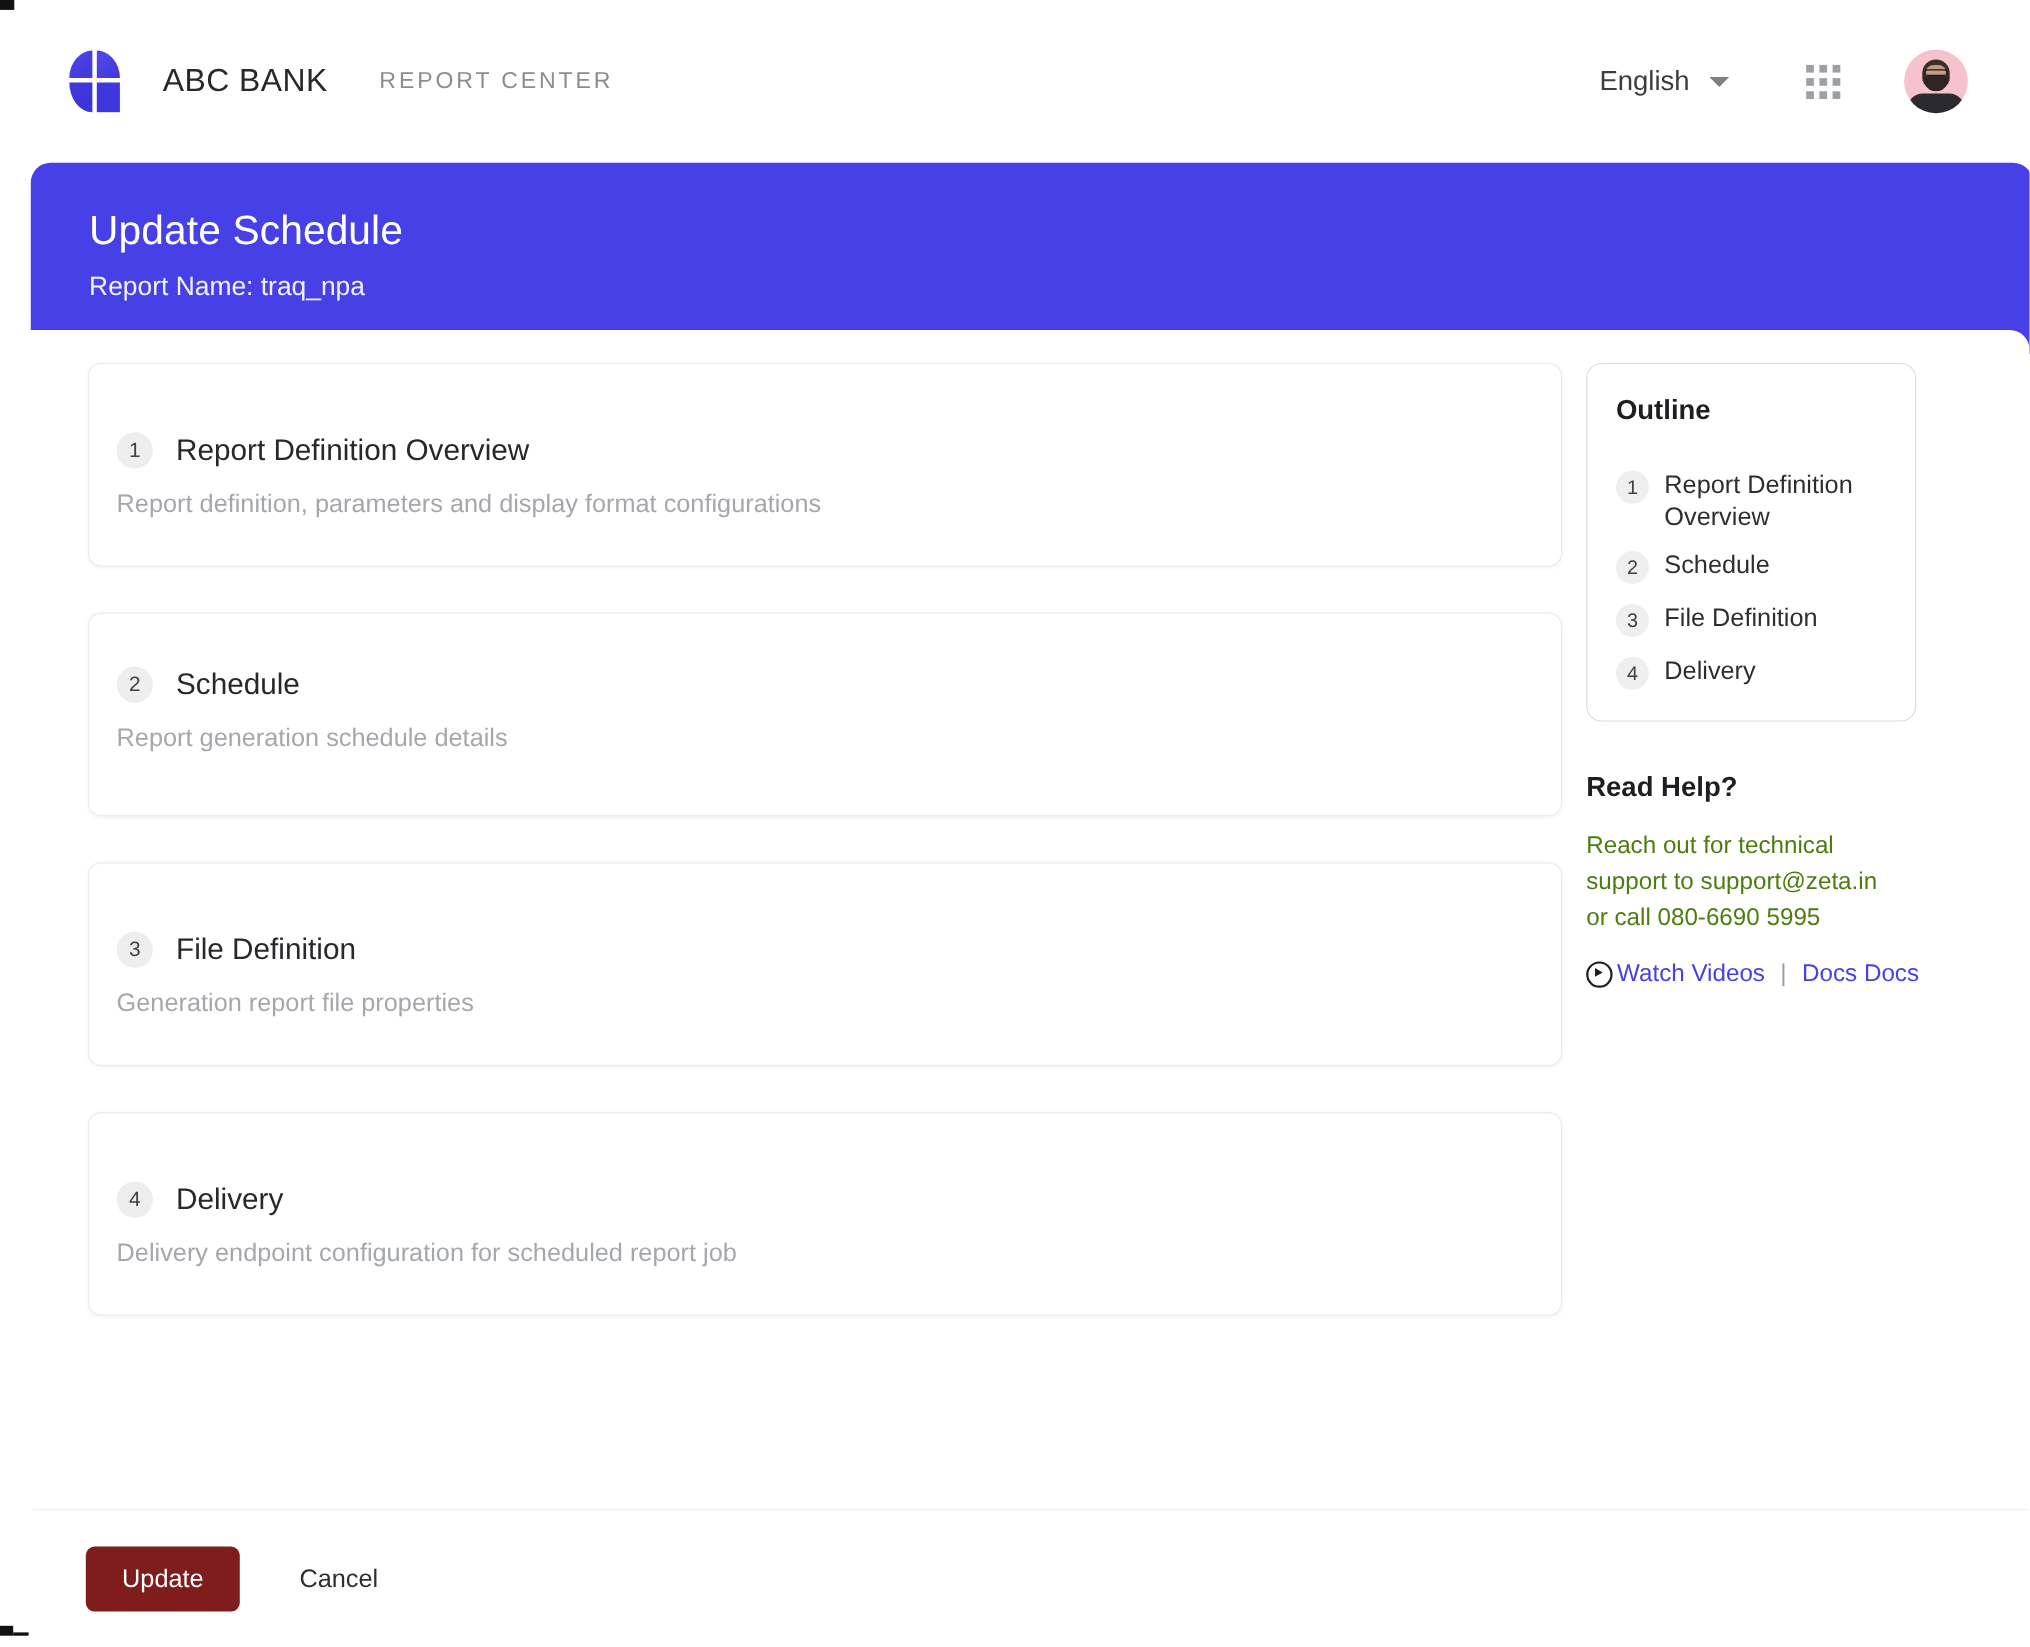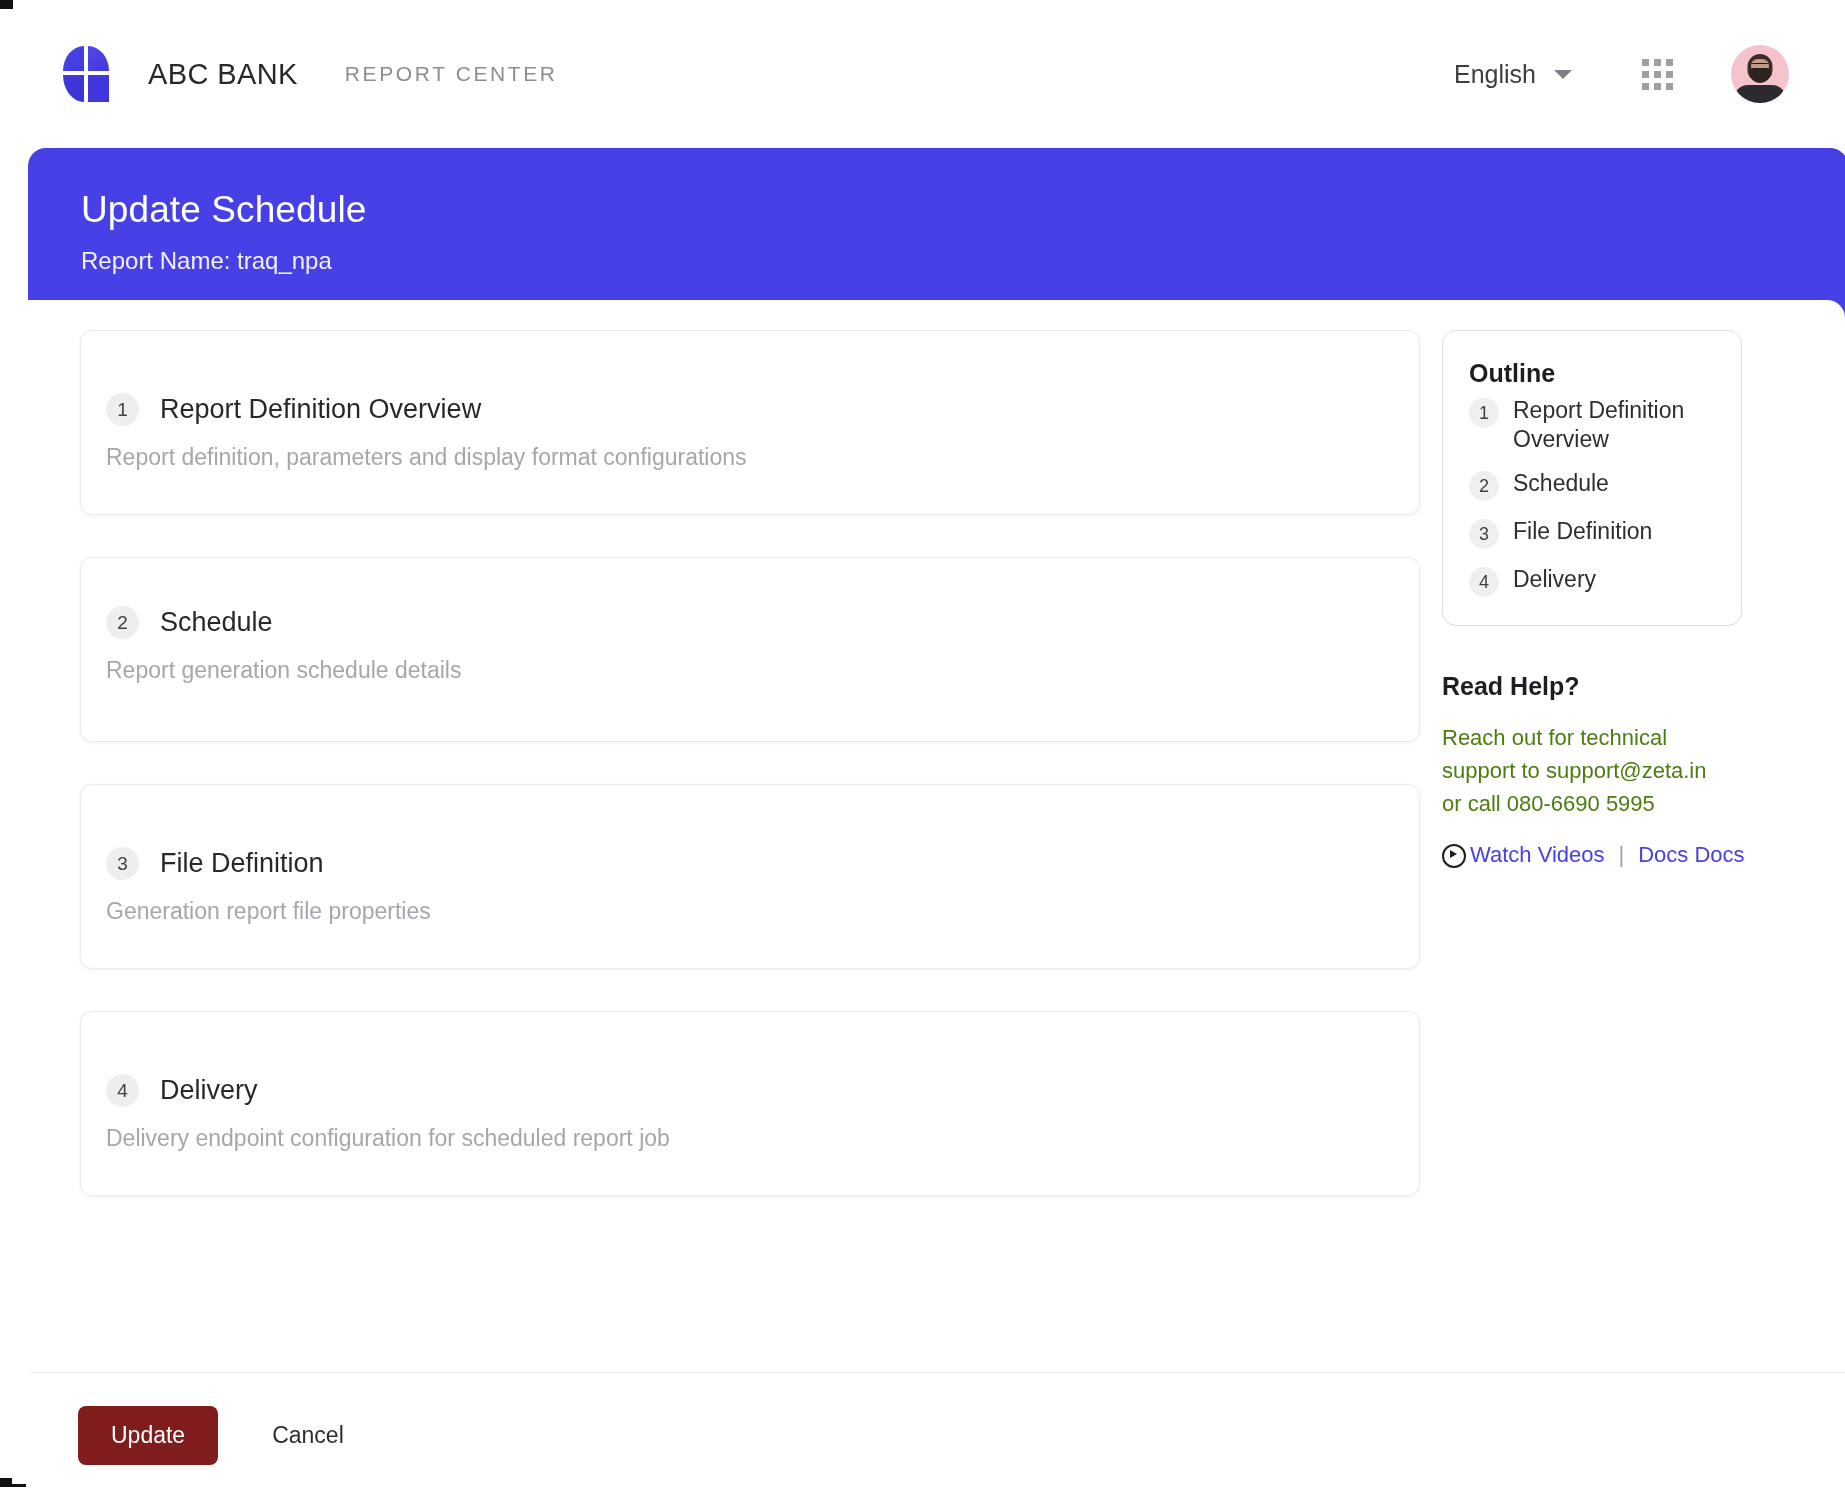--- a/index.html
+++ b/index.html
@@ -295,21 +295,21 @@
     border: 1px solid #dcdcdc;
     border-radius: 14px;
     background: #ffffff;
     padding: 28px 26px 28px 26px;
     box-sizing: border-box;
   }
   .outline-title {
     font-size: 25px;
     font-weight: 700;
     color: #1c1e21;
-    margin: 0 0 8px 0;
+    margin: 0 0 38px 0;
   }
   .outline-item {
     display: flex;
     align-items: flex-start;
     margin-bottom: 16px;
     cursor: pointer;
   }
   .outline-item:last-child { margin-bottom: 0; }
   .outline-badge {
     width: 30px; height: 30px;

